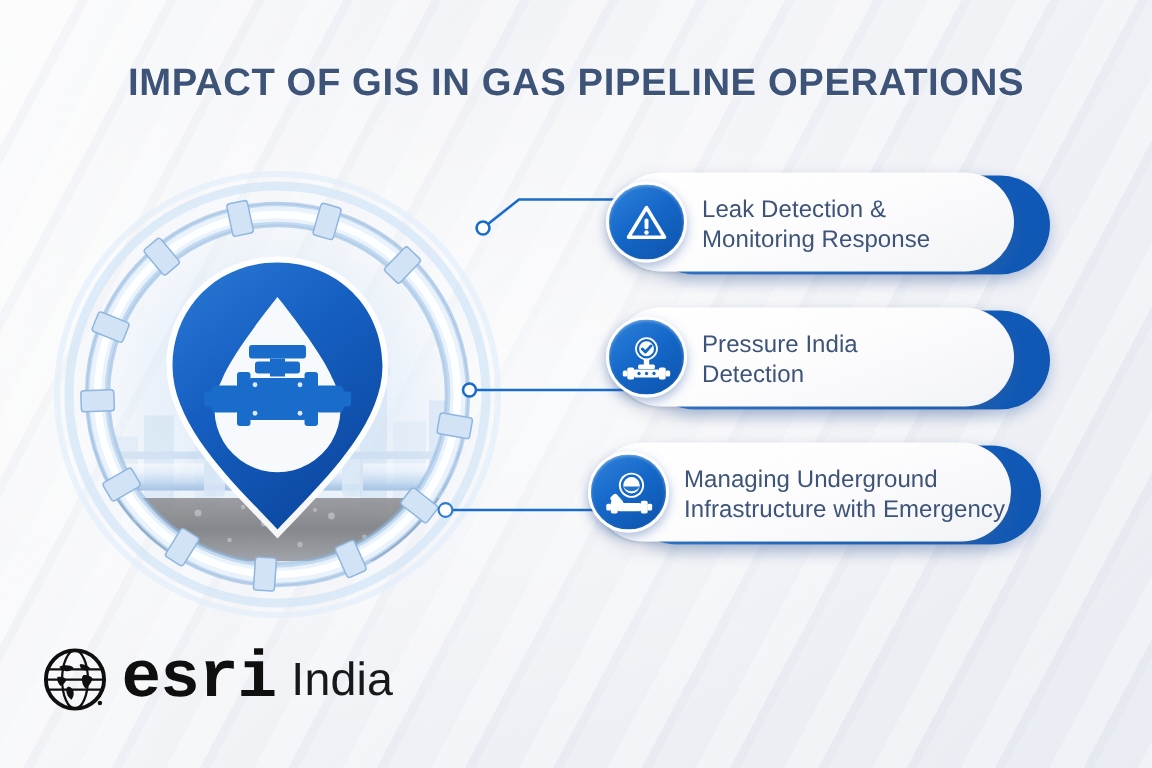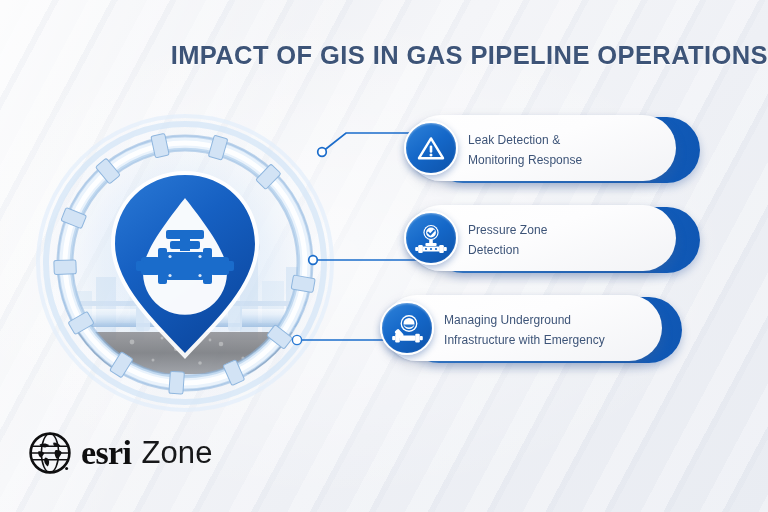--- a/index.html
+++ b/index.html
@@ -36,21 +36,21 @@
   #vignette {
     position: absolute; inset: 0;
     background: radial-gradient(ellipse 90% 80% at 42% 50%, rgba(255,255,255,0.55) 0%, rgba(255,255,255,0) 60%);
     pointer-events: none;
   }
 
   
   #title {
     position: absolute;
     left: 0; right: 0; top: 41px;
-    text-align: right;
+    text-align: center;
     font-size: 25.5px;
     font-weight: bold;
     letter-spacing: .4px;
     color: #3d5478;
     font-family: "Liberation Sans", sans-serif;
     text-shadow: 0 1px 1px rgba(255,255,255,.9);
     white-space: nowrap;
   }
 
   
@@ -101,45 +101,45 @@
     border: 2.5px solid #ffffff;
     box-sizing: border-box;
   }
   .card-icon svg { display:block; }
   .card-text {
     position: absolute;
     left: 60px;
     top: 50%;
     transform: translateY(-50%);
     color: #3d5478;
-    font-size: 12px;
+    font-size: 16px;
     line-height: 19.5px;
     font-family: "Liberation Sans", sans-serif;
     letter-spacing: .05px;
     width: 210px;
   }
   .card-text .ln { display: block; white-space: nowrap; }
 
   #card0 { left: 408px; top: 115px; }
   #card1 { left: 408px; top: 205px; }
-  #card2 { left: 384px; top: 295px; }
+  #card2 { left: 396px; top: 295px; }
   #card2 .card-text { width: 232px; }
   #card2 .card-face { width: 278px; }
   #card2 .card-shadowpill { width: 276px; }
 
   
   #logo {
     position: absolute;
     left: 28px; top: 430px;
     display: flex; align-items: center; gap: 7px;
   }
   #logo-globe { display:block; }
   #logo-esri {
-    font-size: 34px; font-weight: bold; color: #0f0f10;
-    font-family: Liberation Serif, serif;
+    font-size: 44px; font-weight: bold; color: #0f0f10;
+    font-family: Liberation Mono, monospace;
     letter-spacing: -.6px; line-height: 34px;
   }
   #logo-india {
     font-size: 31px; color: #17181a; font-weight: 400;
     font-family: "Liberation Sans", sans-serif;
     letter-spacing: .1px; line-height: 34px;
     margin-left: 3px;
   }
 </style>
 </head>
@@ -358,21 +358,21 @@
         <circle cx="17" cy="11.5" r="5.7" fill="none" stroke="#1467c8" stroke-width="1.5"></circle>
         <path d="M14.2 11.6 L16.3 13.7 L20 9.6" fill="none" stroke="#1467c8" stroke-width="1.9" stroke-linecap="round" stroke-linejoin="round"></path>
         <g fill="#1467c8">
           <circle cx="12" cy="28" r="1.1"></circle>
           <circle cx="17" cy="28" r="1.1"></circle>
           <circle cx="22" cy="28" r="1.1"></circle>
         </g>
       </svg>
     </div>
     <div class="card-text">
-      <span class="ln">Pressure Zone</span>
+      <span class="ln">Pressure India</span>
       <span class="ln">Detection</span>
     </div>
   </div>
 
   <div class="card" id="card2">
     <div class="card-shadowpill"></div>
     <div class="card-face"></div>
     <div class="card-icon">
       <svg width="34" height="34" viewBox="0 0 34 34">
         <g fill="#ffffff">
@@ -406,16 +406,16 @@
       <g fill="#0f0f10">
         <path d="M11.5 14.5 c3.4-1.5 7.2-1.2 9.6 .6 c-1.3 2.0 -3.4 2.6 -5.6 2.2 c-2.0-.4 -3.3-1.5 -4.0-2.8 z"></path>
         <path d="M10.2 21.4 c2.6-.6 5.0 .2 6.2 1.8 c-1.0 1.8 -2.2 3.4 -4.0 4.2 c-1.7-1.6 -2.5-3.8 -2.2-6.0 z"></path>
         <path d="M17.6 27.6 c1.9 .4 3.2 1.9 3.5 3.9 c.2 1.8 -.4 3.6 -1.4 5.0 c-2.0-1.3 -3.4-3.6 -3.6-6.2 c-.1-1.1 .5-2.2 1.5-2.7 z"></path>
         <path d="M25.8 12.6 c2.6 .1 5.0 1.2 6.6 3.1 c-1.2 1.1 -2.9 1.5 -4.4 1.1 c-1.4-.4 -2.4-1.5 -2.8-2.9 c-.1-.5 .2-1.1 .6-1.3 z"></path>
         <path d="M27.4 20.2 c2.5-.5 5.0 .4 6.4 2.2 c-.9 2.8 -2.6 5.2 -4.8 6.6 c-1.6-1.6 -2.4-3.9 -2.4-6.2 c0-.9 .2-1.8 .8-2.6 z"></path>
       </g>
       <circle cx="38.6" cy="38.6" r="1.5" fill="#0f0f10"></circle>
     </svg>
     <span id="logo-esri">esri</span>
-    <span id="logo-india">Zone</span>
+    <span id="logo-india">India</span>
   </div>
 
 </div>
 
 </body></html>

